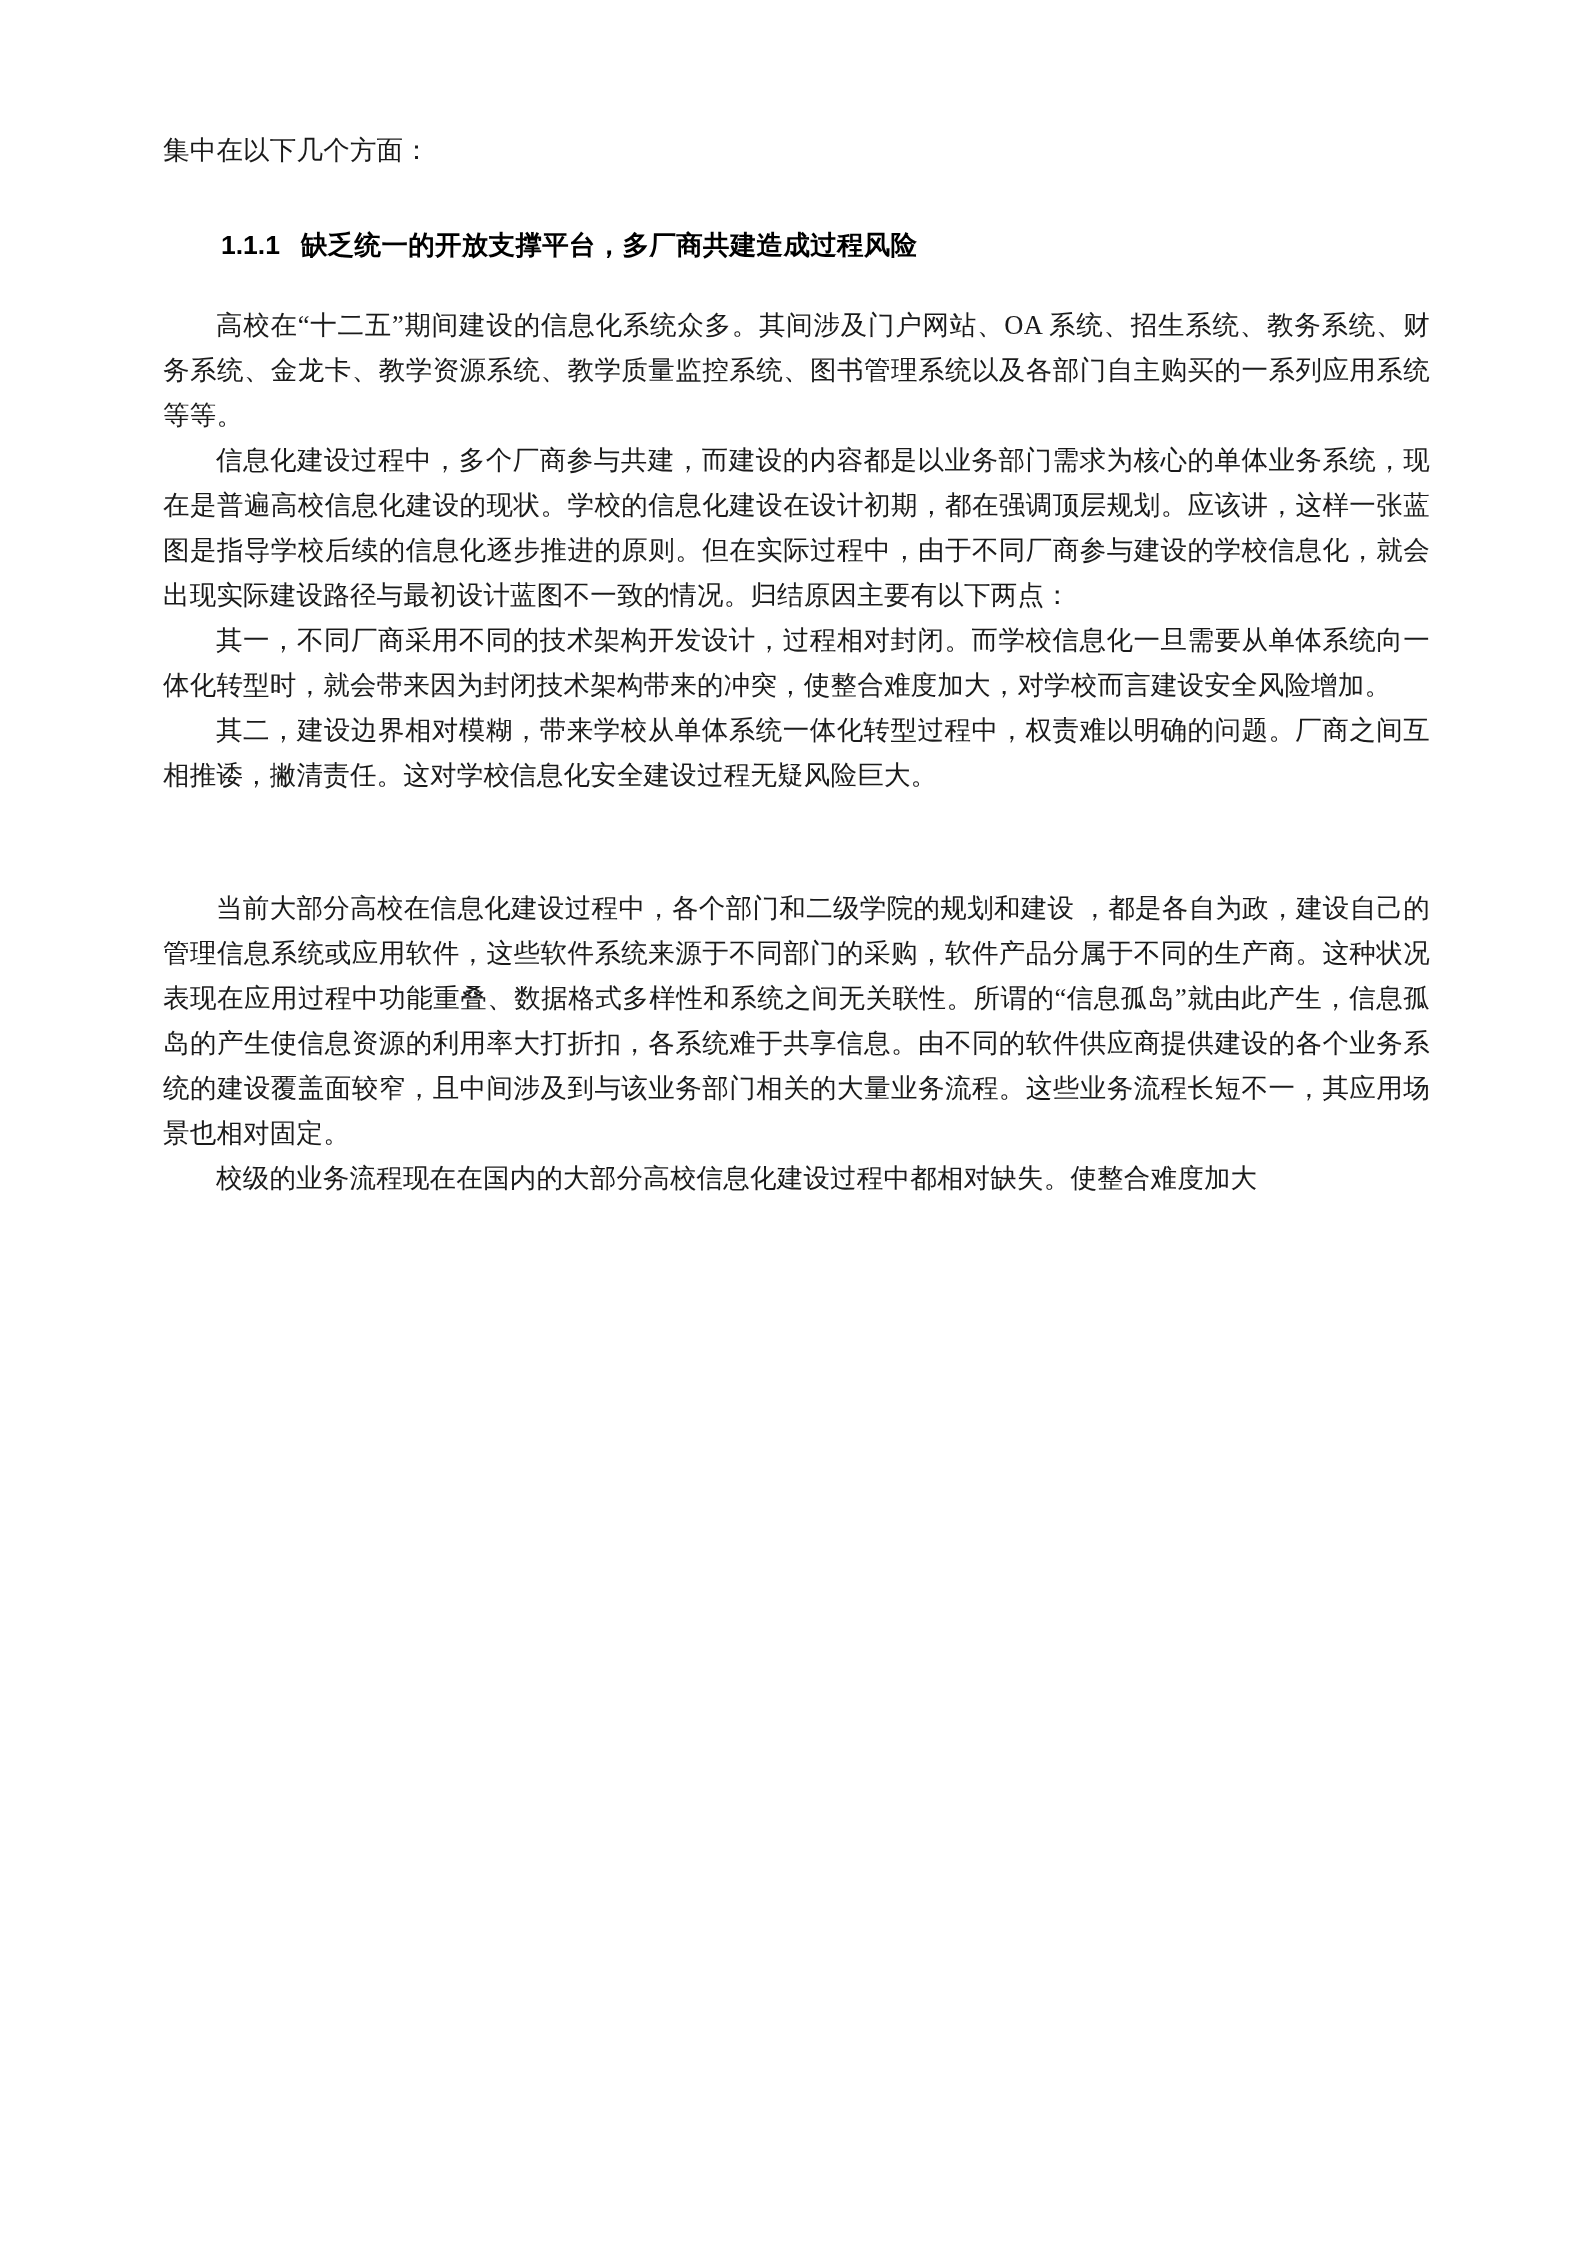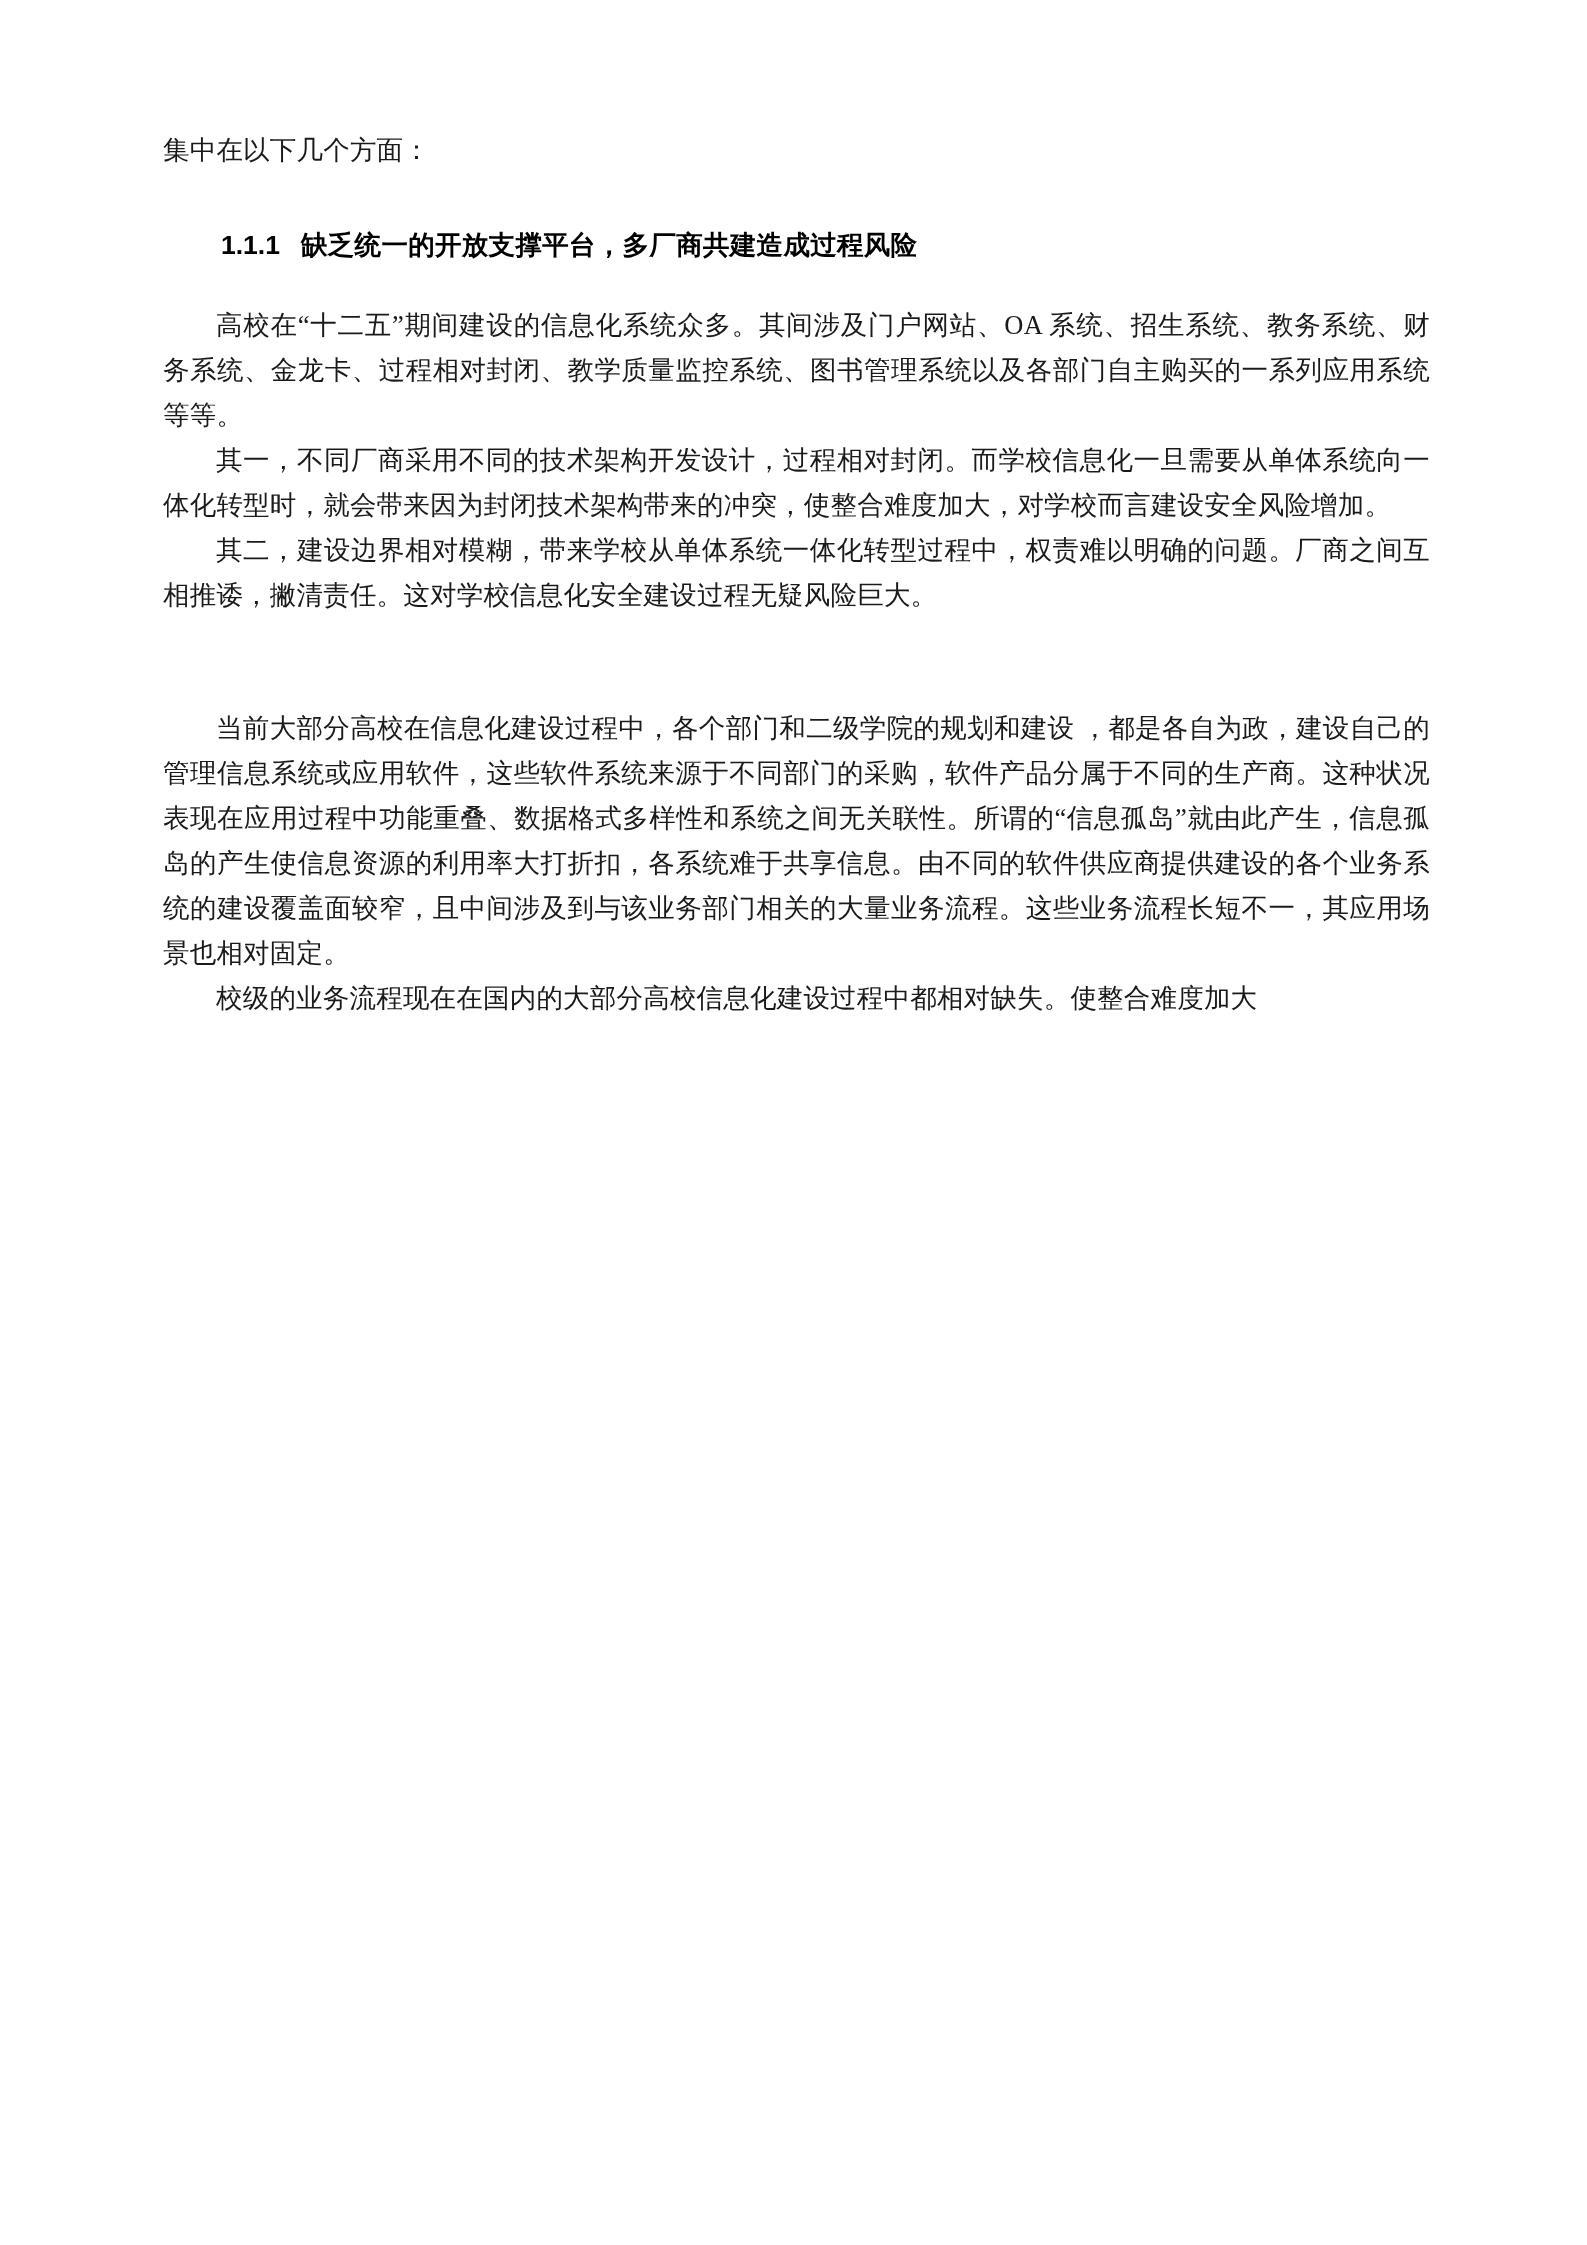--- a/index.html
+++ b/index.html
@@ -77,21 +77,22 @@
 
     <div class="spacer-lg"></div>
 
     <h3 class="heading">
       <span class="num">1.1.1</span>
       <span class="htext">缺乏统一的开放支撑平台，多厂商共建造成过程风险</span>
     </h3>
 
     <div class="spacer-md"></div>
 
-    <p class="para para-indent">高校在“十二五”期间建设的信息化系统众多。其间涉及门户网站、OA 系统、招生系统、教务系统、财务系统、金龙卡、过程相对封闭、教学质量监控系统、图书管理系统以及各部门自主购买的一系列应用系统等等。</p>
+    <p class="para para-indent">高校在“十二五”期间建设的信息化系统众多。其间涉及门户网站、OA 系统、招生系统、教务系统、财务系统、金龙卡、教学资源系统、教学质量监控系统、图书管理系统以及各部门自主购买的一系列应用系统等等。</p>
+    <p class="para para-indent">信息化建设过程中，多个厂商参与共建，而建设的内容都是以业务部门需求为核心的单体业务系统，现在是普遍高校信息化建设的现状。学校的信息化建设在设计初期，都在强调顶层规划。应该讲，这样一张蓝图是指导学校后续的信息化逐步推进的原则。但在实际过程中，由于不同厂商参与建设的学校信息化，就会出现实际建设路径与最初设计蓝图不一致的情况。归结原因主要有以下两点：</p>
     <p class="para para-indent">其一，不同厂商采用不同的技术架构开发设计，过程相对封闭。而学校信息化一旦需要从单体系统向一体化转型时，就会带来因为封闭技术架构带来的冲突，使整合难度加大，对学校而言建设安全风险增加。</p>
     <p class="para para-indent">其二，建设边界相对模糊，带来学校从单体系统一体化转型过程中，权责难以明确的问题。厂商之间互相推诿，撇清责任。这对学校信息化安全建设过程无疑风险巨大。</p>
 
     <div class="spacer-lg"></div>
 
 
     <div class="spacer-md"></div>
 
     <p class="para para-indent">当前大部分高校在信息化建设过程中，各个部门和二级学院的规划和建设 ，都是各自为政，建设自己的管理信息系统或应用软件，这些软件系统来源于不同部门的采购，软件产品分属于不同的生产商。这种状况表现在应用过程中功能重叠、数据格式多样性和系统之间无关联性。所谓的“信息孤岛”就由此产生，信息孤岛的产生使信息资源的利用率大打折扣，各系统难于共享信息。由不同的软件供应商提供建设的各个业务系统的建设覆盖面较窄，且中间涉及到与该业务部门相关的大量业务流程。这些业务流程长短不一，其应用场景也相对固定。</p>
     <p class="para para-indent">校级的业务流程现在在国内的大部分高校信息化建设过程中都相对缺失。使整合难度加大</p>

